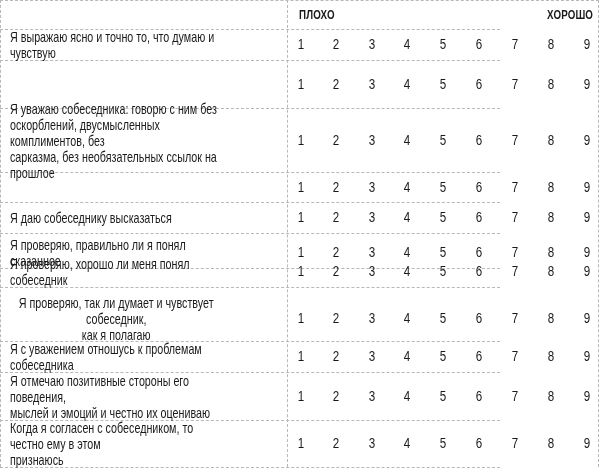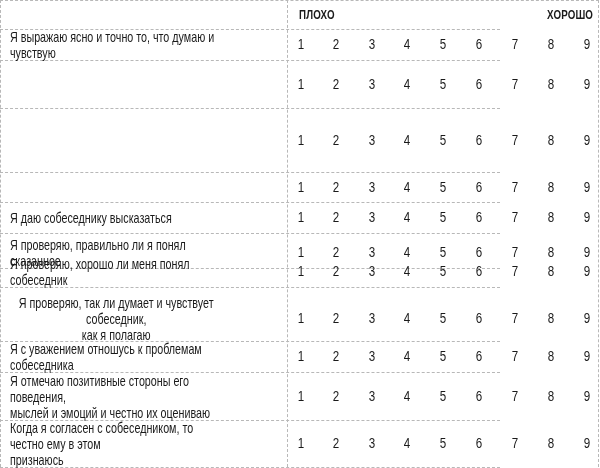--- a/index.html
+++ b/index.html
@@ -58,20 +58,23 @@
           <span class="num" style="left: 85px; top: 14.5px;">3</span>
           <span class="num" style="left: 120px; top: 14.5px;">4</span>
           <span class="num" style="left: 156px; top: 14.5px;">5</span>
           <span class="num" style="left: 192px; top: 14.5px;">6</span>
           <span class="num" style="left: 228px; top: 14.5px;">7</span>
           <span class="num" style="left: 264px; top: 14.5px;">8</span>
           <span class="num" style="left: 300px; top: 14.5px;">9</span>
         </div>
       </div>
       <div class="row" style="top: 109px; height: 63px;">
+        <div class="label-wrap" style="top: 0px; height: 63px;">
+          <div class="label" style="position: relative;">Я уважаю собеседника: говорю с ним без<br>оскорблений, двусмысленных комплиментов, без<br>сарказма, без необязательных ссылок на прошлое</div>
+        </div>
         <div class="nums">
           <span class="num" style="left: 14px; top: 22.5px;">1</span>
           <span class="num" style="left: 49px; top: 22.5px;">2</span>
           <span class="num" style="left: 85px; top: 22.5px;">3</span>
           <span class="num" style="left: 120px; top: 22.5px;">4</span>
           <span class="num" style="left: 156px; top: 22.5px;">5</span>
           <span class="num" style="left: 192px; top: 22.5px;">6</span>
           <span class="num" style="left: 228px; top: 22.5px;">7</span>
           <span class="num" style="left: 264px; top: 22.5px;">8</span>
           <span class="num" style="left: 300px; top: 22.5px;">9</span>

